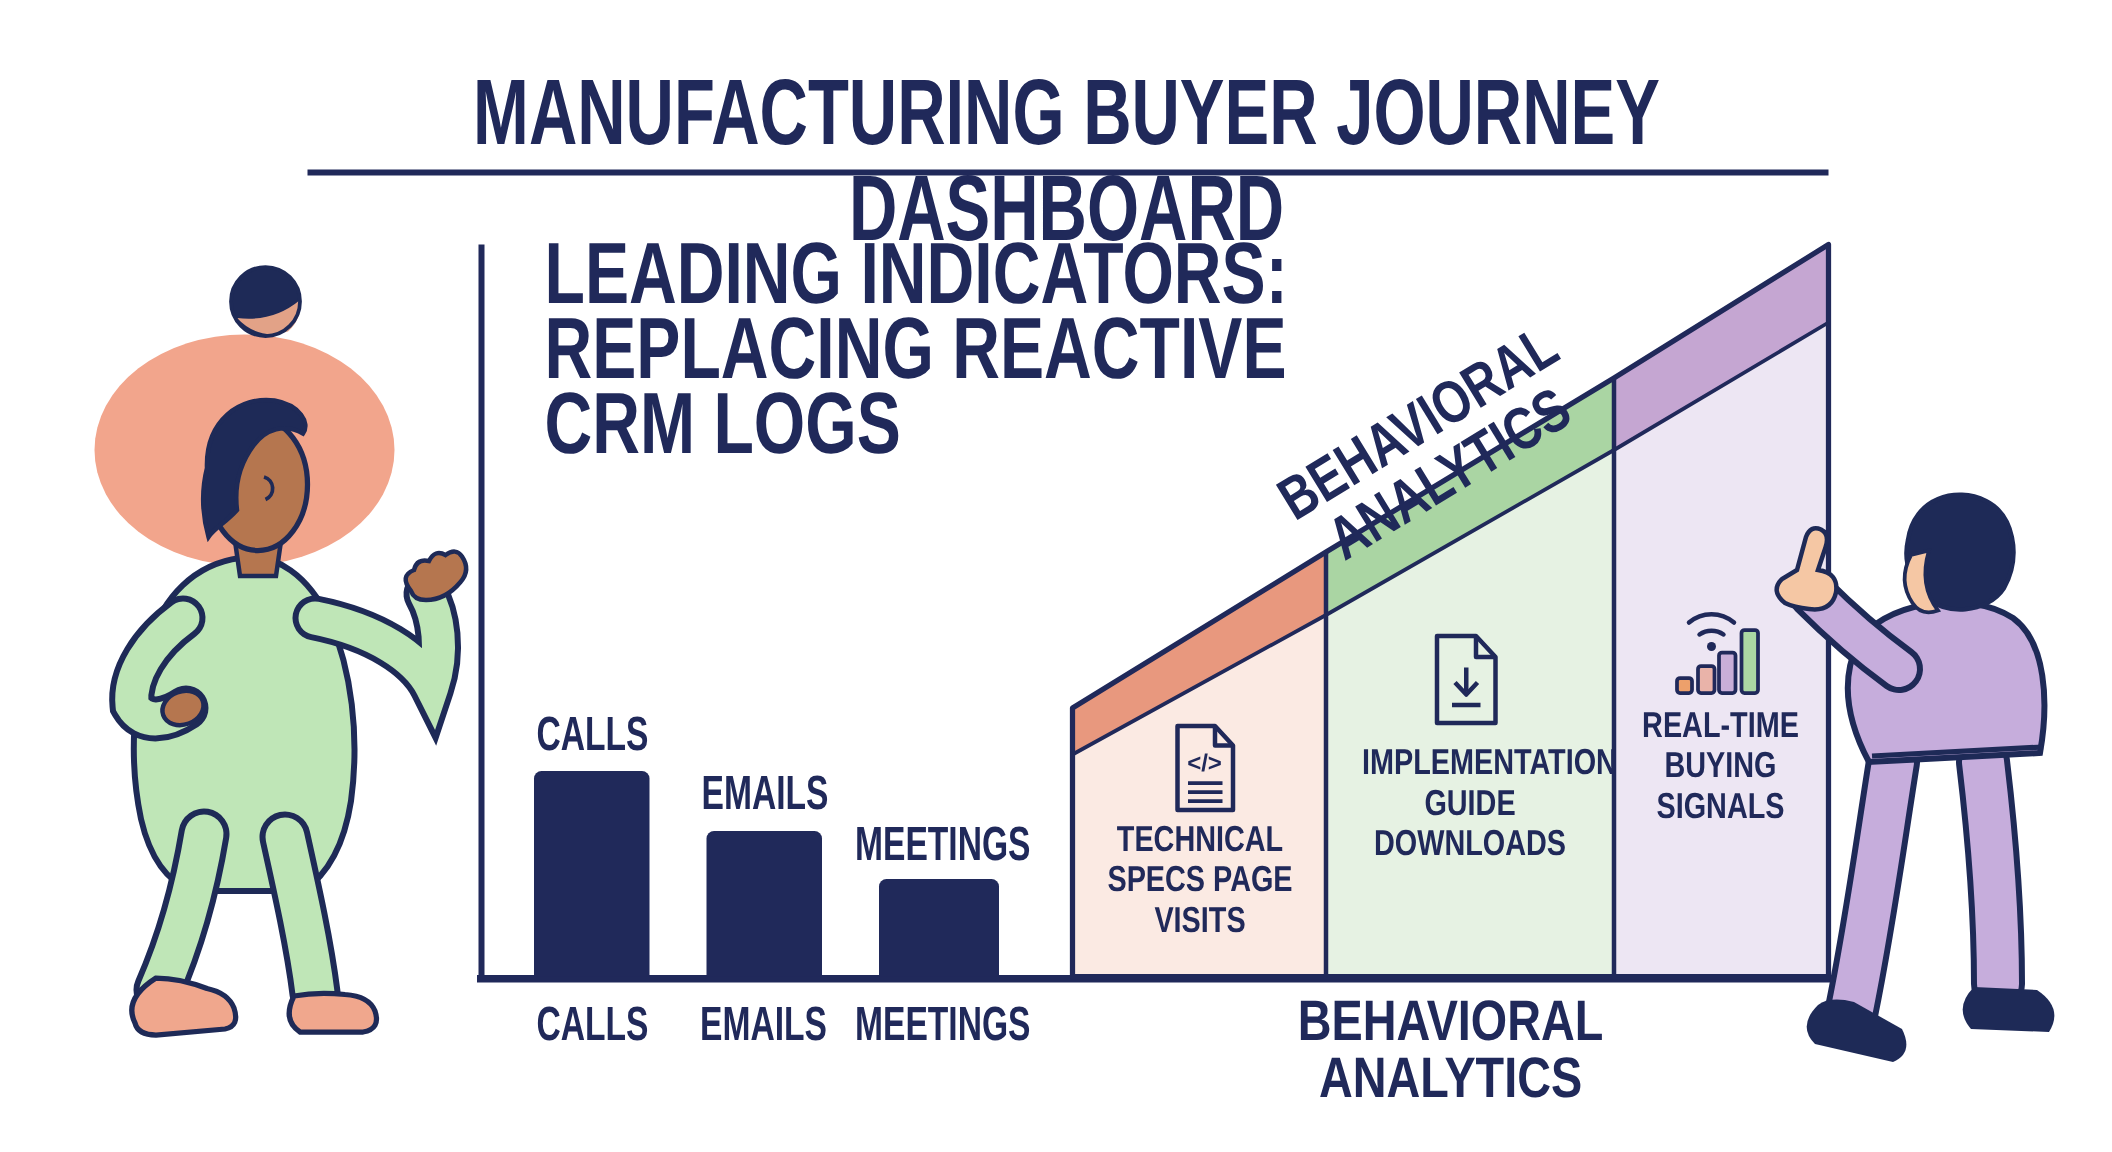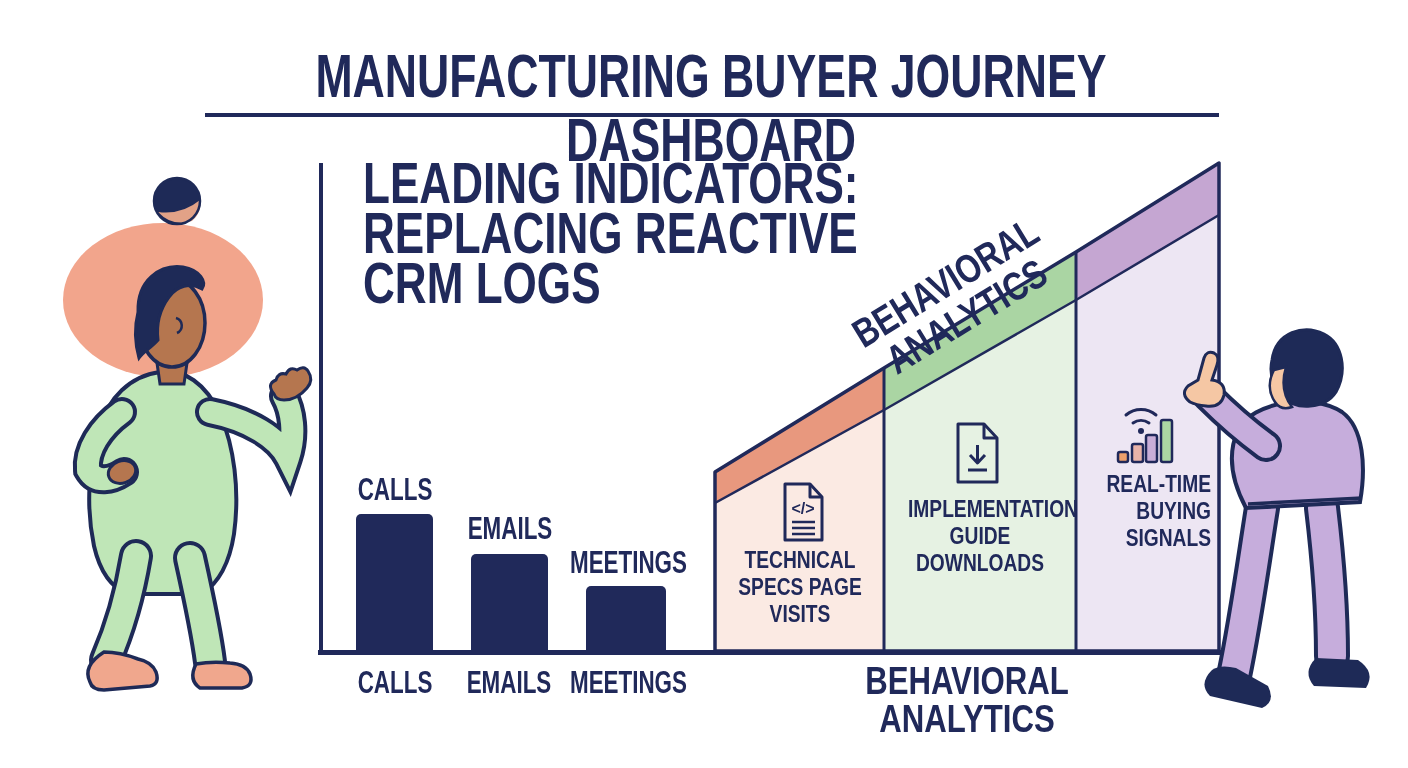--- a/index.html
+++ b/index.html
@@ -117,21 +117,21 @@
 
   <svg class="abs" style="left:1108px;top:392px;" width="72" height="72" viewBox="0 0 72 72">
     <path d="M18,23 a23,23 0 0 1 30,0" fill="none" stroke="#20295a" stroke-width="3" stroke-linecap="round"></path>
     <path d="M25,31 a14,14 0 0 1 16,0" fill="none" stroke="#20295a" stroke-width="3" stroke-linecap="round"></path>
     <circle cx="33" cy="39" r="3" fill="#20295a"></circle>
     <rect x="10" y="60" width="10" height="10" rx="2" stroke="#20295a" stroke-width="2.5" fill="#eda06b"></rect>
     <rect x="24" y="52" width="11" height="18" rx="2" stroke="#20295a" stroke-width="2.5" fill="#e9b3a9"></rect>
     <rect x="38" y="43" width="11" height="27" rx="2" stroke="#20295a" stroke-width="2.5" fill="#c9aed8"></rect>
     <rect x="53" y="28" width="11" height="42" rx="2" stroke="#20295a" stroke-width="2.5" fill="#abd7a3"></rect>
   </svg>
-  <div class="abs seg-text" style="left:1067px;top:470px;width:160px;text-align:right;">
+  <div class="abs seg-text" style="left:1067px;top:470px;width:160px;">
     <span class="cx">
       <div>REAL-TIME</div>
       <div>BUYING</div>
       <div>SIGNALS</div>
     </span>
   </div>
 
   <div class="abs axis-label" style="left:315px;top:666px;">
     <span class="cx">CALLS</span>
   </div>

